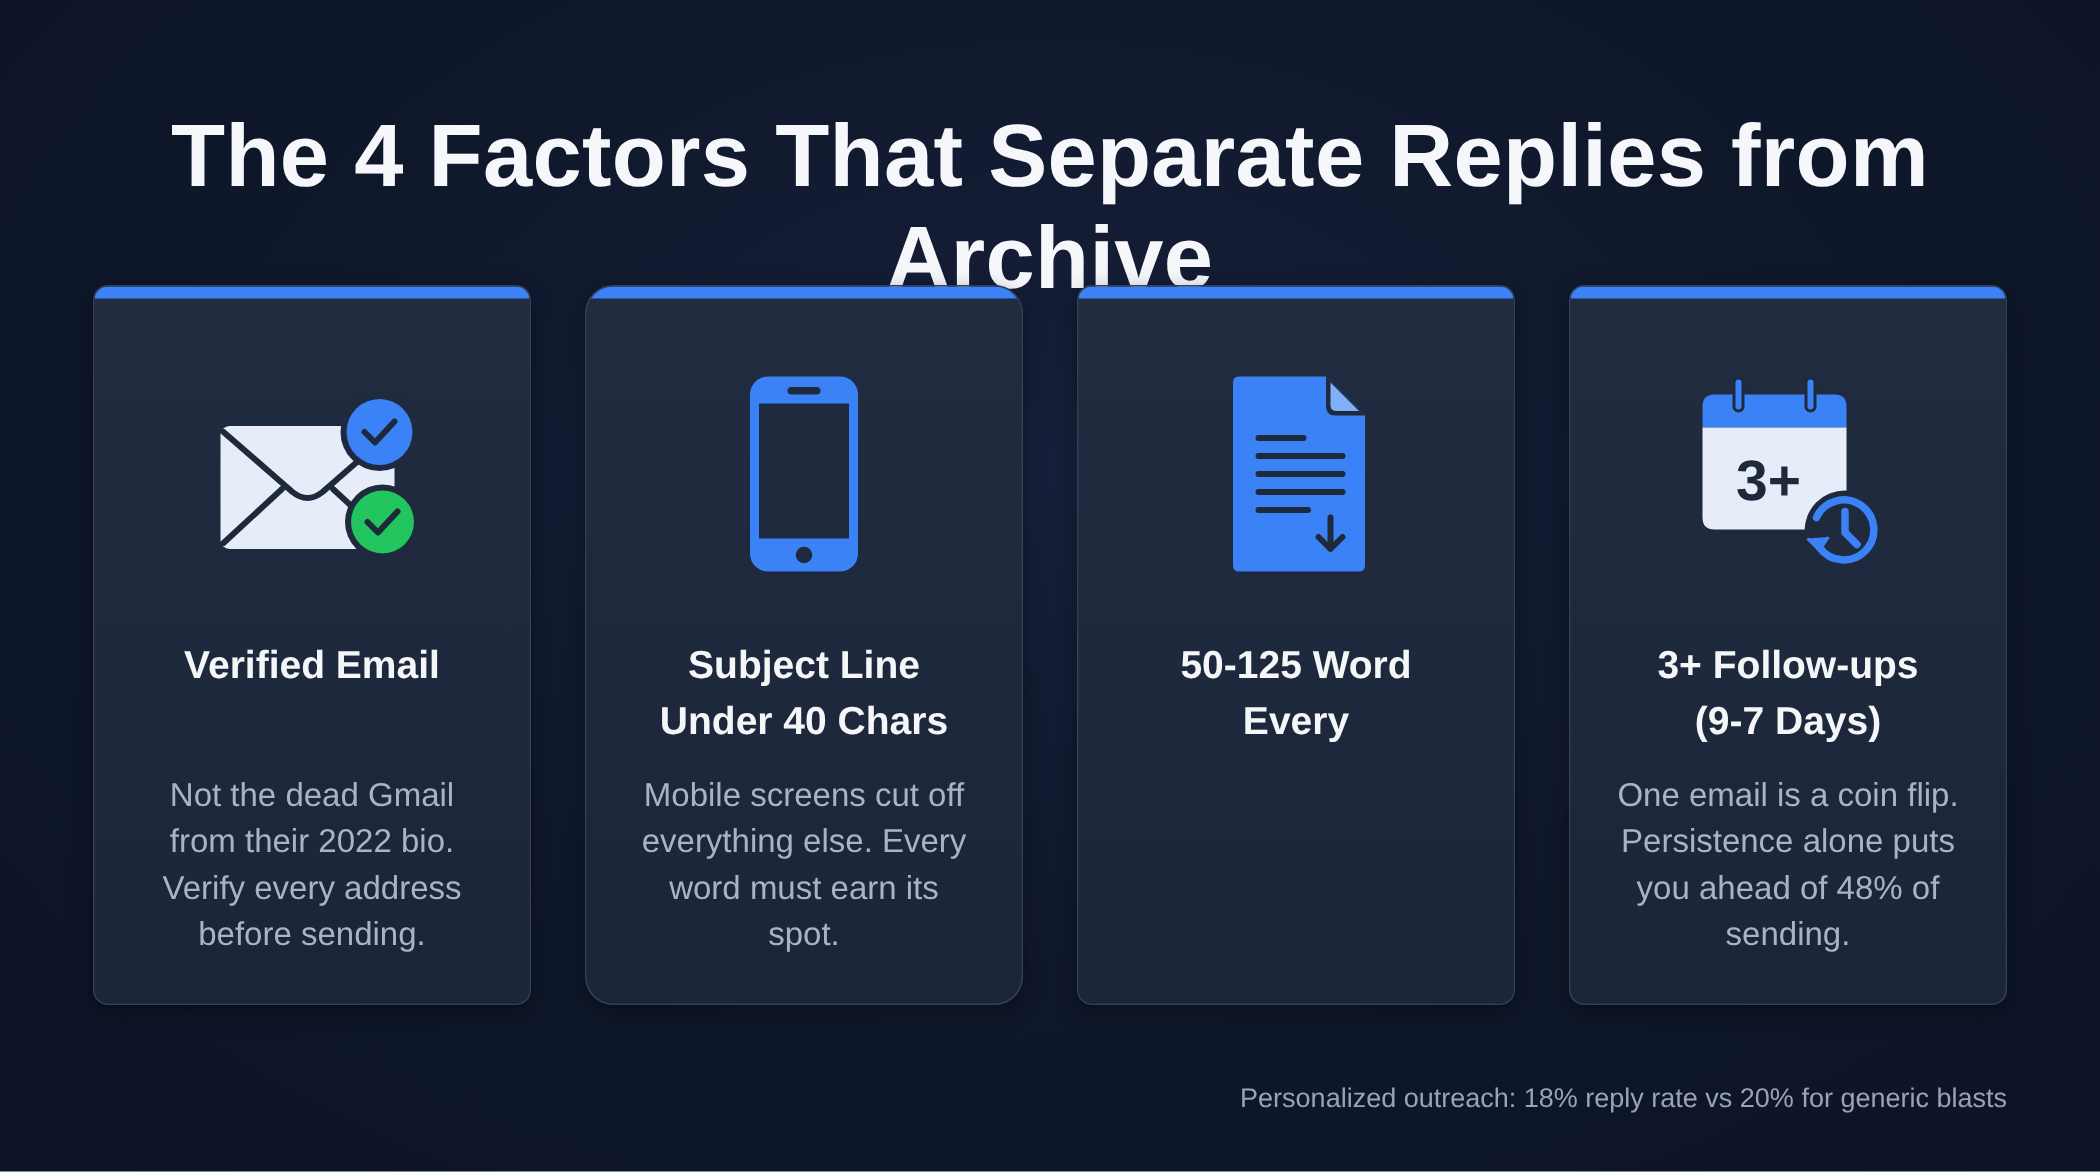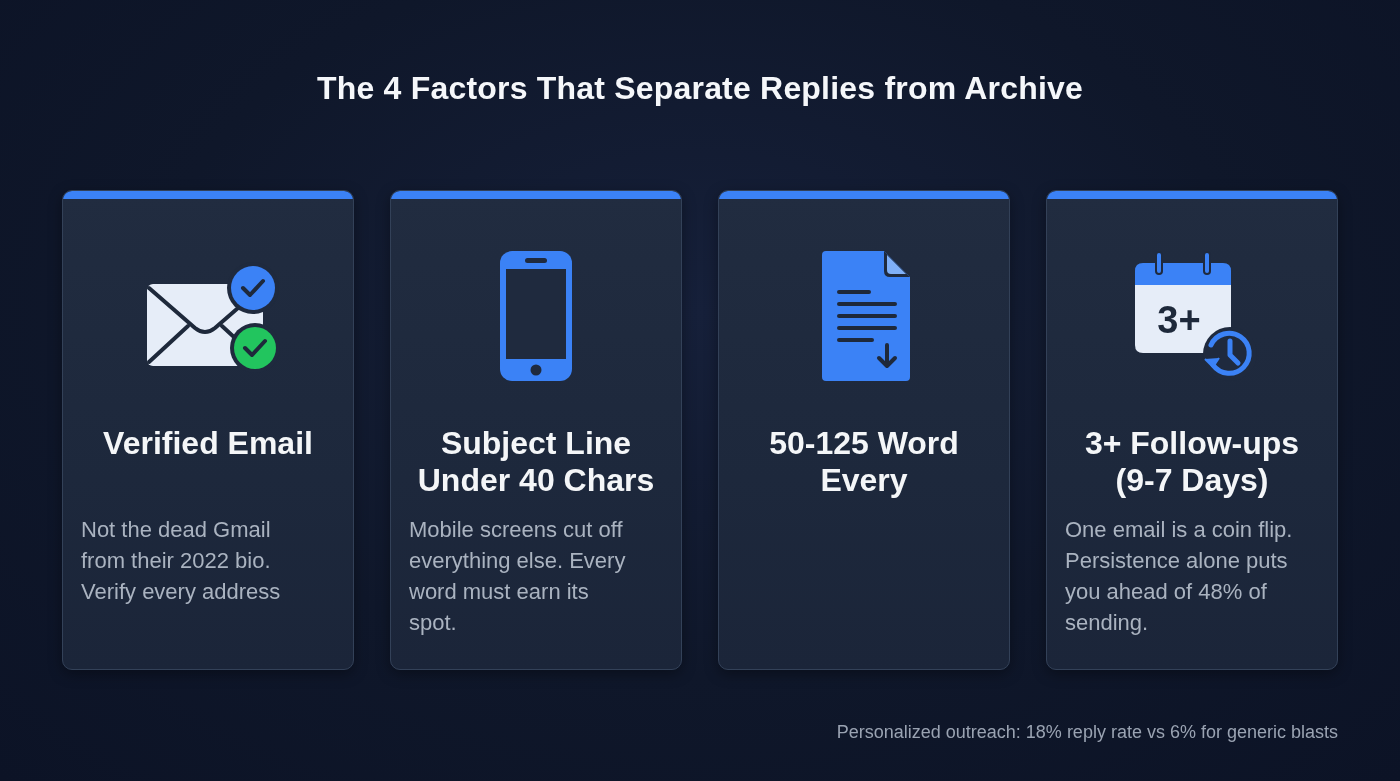--- a/index.html
+++ b/index.html
@@ -5,47 +5,47 @@
   html, body { margin: 0; padding: 0; }
   body {
     width: 1400px; height: 781px; overflow: hidden;
     background: radial-gradient(ellipse at 50% 40%, #16203a 0%, #0f172a 55%, #0c1326 100%);
     font-family: "Liberation Sans", "DejaVu Sans", sans-serif;
     color: #ffffff;
     position: relative;
   }
   .title {
     position: absolute; left: 0; right: 0; top: 70px;
-    text-align: center; font-size: 32px; font-weight: 700;
+    text-align: center; font-size: 59px; font-weight: 700;
     letter-spacing: 0.2px; color: #f5f7fa;
   }
   .cards { position: absolute; top: 190px; left: 62px; }
   .card {
     position: absolute; top: 0; width: 292px; height: 480px;
     background: linear-gradient(180deg, #212c40 0%, #1d283c 60%, #1b2539 100%);
     border: 1px solid #334158; border-radius: 10px;
     box-sizing: border-box; overflow: hidden;
     box-shadow: 0 4px 14px rgba(0,0,0,0.35);
   }
   .card .topbar {
     position: absolute; left: 0; right: 0; top: 0; height: 8px;
     background: #3b82f6; border-radius: 10px 10px 0 0;
   }
   .card .icon-wrap {
     position: absolute; left: 0; right: 0; top: 50px; height: 150px;
     display: flex; justify-content: center; align-items: center;
   }
   .card .heading {
     position: absolute; left: 10px; right: 10px; top: 234px;
-    text-align: center; font-size: 32px; font-weight: 700; line-height: 37px;
+    text-align: center; font-size: 26px; font-weight: 700; line-height: 37px;
     color: #f4f6f8;
   }
   .card .body {
     position: absolute; left: 18px; right: 18px; top: 323px;
-    text-align: left; font-size: 22px; line-height: 31px; color: #aab3c0;
+    text-align: center; font-size: 22px; line-height: 31px; color: #aab3c0;
   }
   .footer {
     position: absolute; right: 62px; top: 722px;
     font-size: 18px; color: #9aa3b2;
   }
 </style>
 </head>
 <body>
 
 <div class="title">The 4 Factors That Separate Replies from Archive</div>
@@ -68,24 +68,25 @@
         <path d="M112 92 L119 99 L132 85" fill="none" stroke="#1e293b" stroke-width="4" stroke-linecap="round" stroke-linejoin="round"></path>
       </svg>
     </div>
     <div class="heading">
       <div>Verified Email</div>
     </div>
     <div class="body">
       <div>Not the dead Gmail</div>
       <div>from their 2022 bio.</div>
       <div>Verify every address</div>
+      <div>before sending.</div>
     </div>
   </div>
 
-  <div class="card" style="left:328px;">
+  <div class="card" style="left:328px;border-radius:19px;">
     <div class="topbar"></div>
     <div class="icon-wrap">
       <svg width="80" height="134" viewBox="0 0 80 134">
         <rect x="4" y="2" width="72" height="130" rx="12" fill="#3b82f6"></rect>
         <rect x="10" y="20" width="60" height="90" fill="#1f2a3e"></rect>
         <rect x="29" y="9" width="22" height="5" rx="2.5" fill="#1f2a3e"></rect>
         <circle cx="40" cy="121" r="5.5" fill="#1f2a3e"></circle>
       </svg>
     </div>
     <div class="heading">
@@ -146,13 +147,13 @@
     <div class="body">
       <div>One email is a coin flip.</div>
       <div>Persistence alone puts</div>
       <div>you ahead of 48% of</div>
       <div>sending.</div>
     </div>
   </div>
 
 </div>
 
-<div class="footer">Personalized outreach: 18% reply rate vs 6% for generic blasts</div>
+<div class="footer">Personalized outreach: 18% reply rate vs 20% for generic blasts</div>
 
 </body></html>

